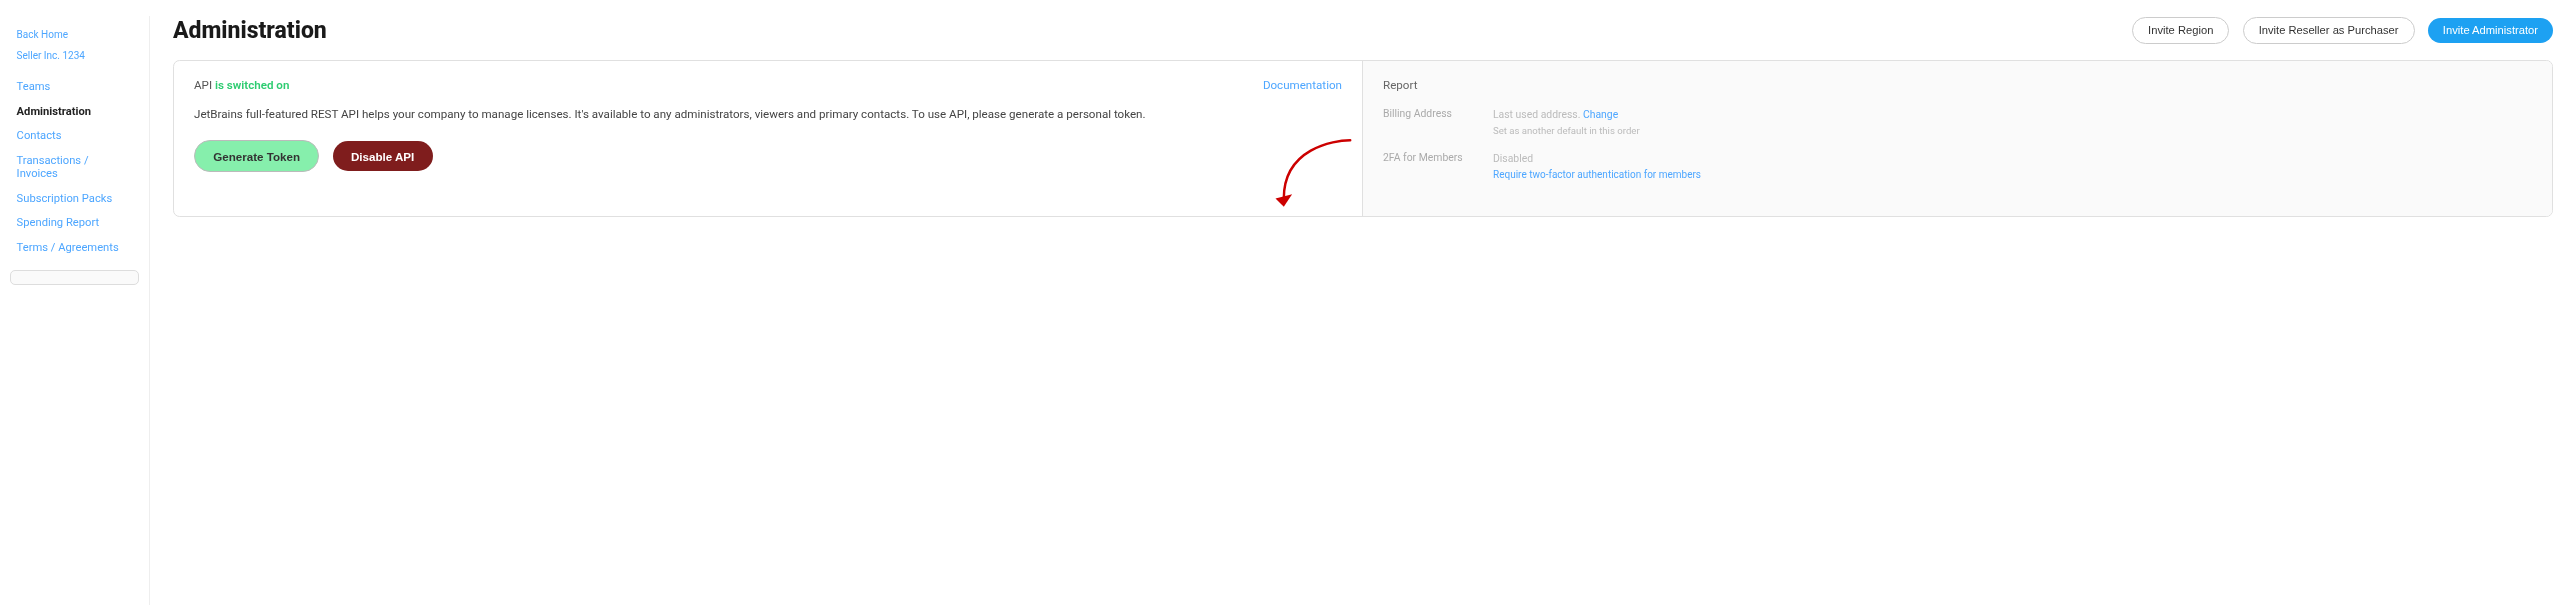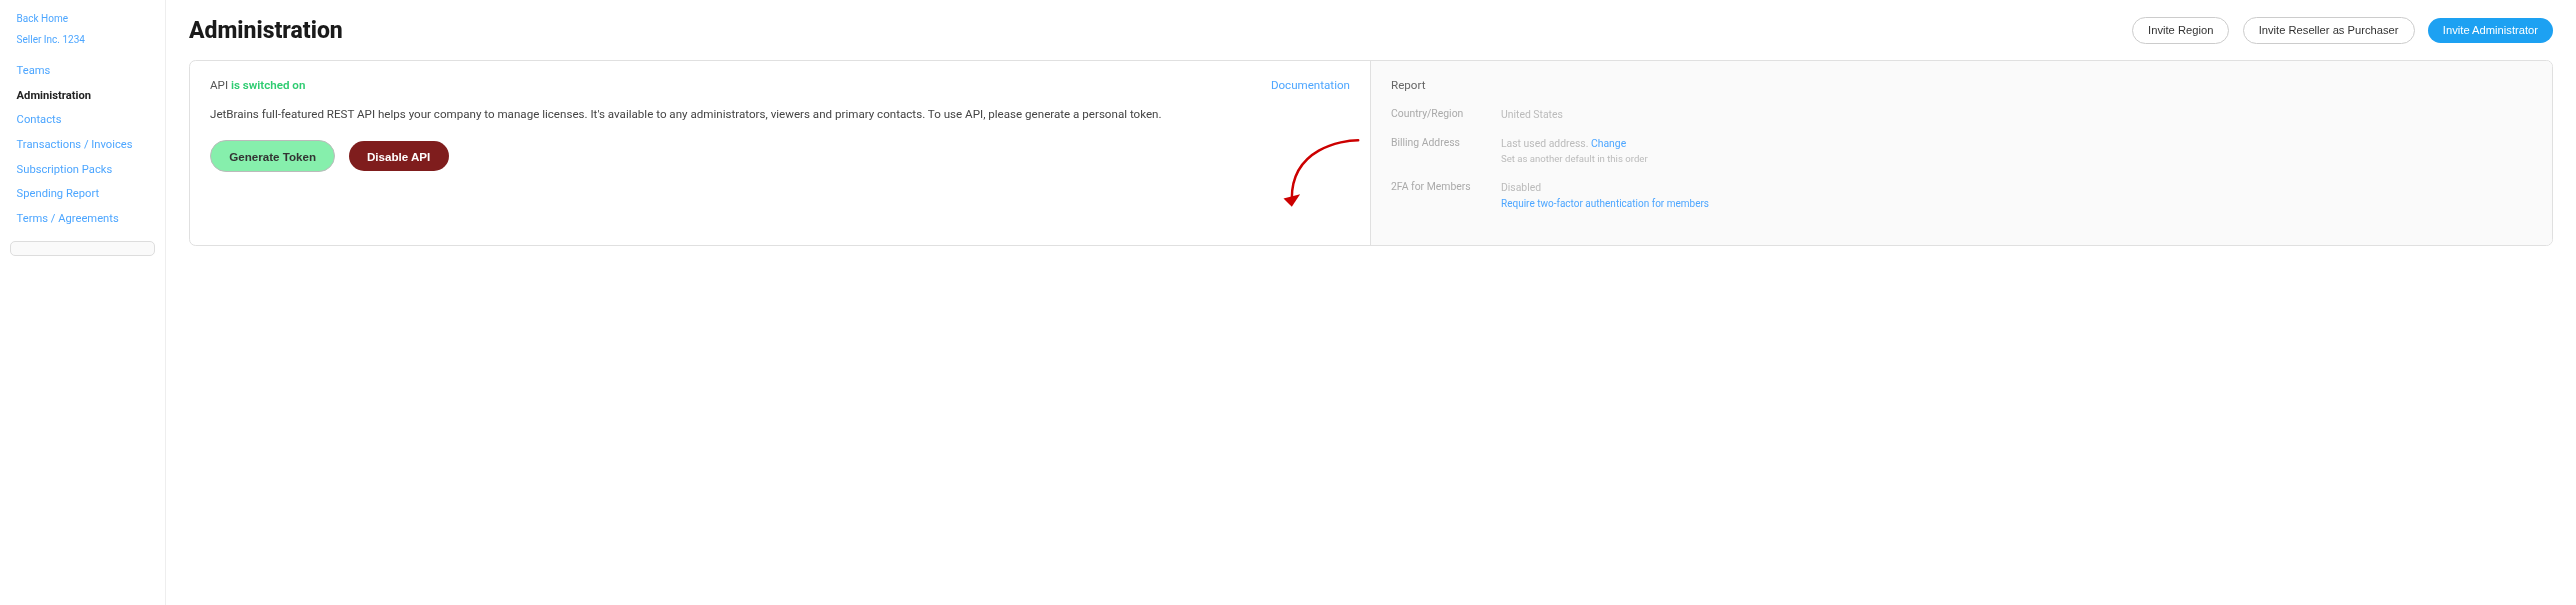--- a/index.html
+++ b/index.html
@@ -8,25 +8,26 @@
       background: #fff;
       color: #333;
       font-size: 11.6px;
     }
     .layout {
       display: flex;
       min-height: 100vh;
     }
     
     .sidebar {
-      width: 166px;
+      width: 150px;
       padding: 13.3px 0;
       flex-shrink: 0;
       border-right: 0.8px solid #eee;
       padding-top: 10px;
+      margin-top: 16px;
     }
     .sidebar-back {
       color: #4da6ff;
       font-size: 10px;
       padding: 3.3px 16.6px;
       cursor: pointer;
       display: block;
       margin-bottom: 3.3px;
     }
     .sidebar-account {
@@ -265,24 +266,20 @@
               <path d="M 100 10 C 80 10, 20 20, 20 80" stroke="#cc0000" stroke-width="3" fill="none" stroke-linecap="round"></path>
               <polygon points="10,80 30,75 20,90" fill="#cc0000"></polygon>
             </svg>
           </div>
         </div>
       </div>
 
       <div class="details-section">
         <div class="details-title">Report</div>
 
-        <div class="detail-row">
-          <div class="detail-label">Country/Region</div>
-          <div class="detail-value" style="color:#bbb;">United States</div>
-        </div>
 
         <div class="detail-row">
           <div class="detail-label">Billing Address</div>
           <div class="detail-value">
             <span style="color:#bbb;">Last used address. </span>
             <a href="#" style="color:#4da6ff;">Change</a>
             <br>
             <span style="color:#bbb; font-size:9.6px;">Set as another default in this order</span>
           </div>
         </div>

